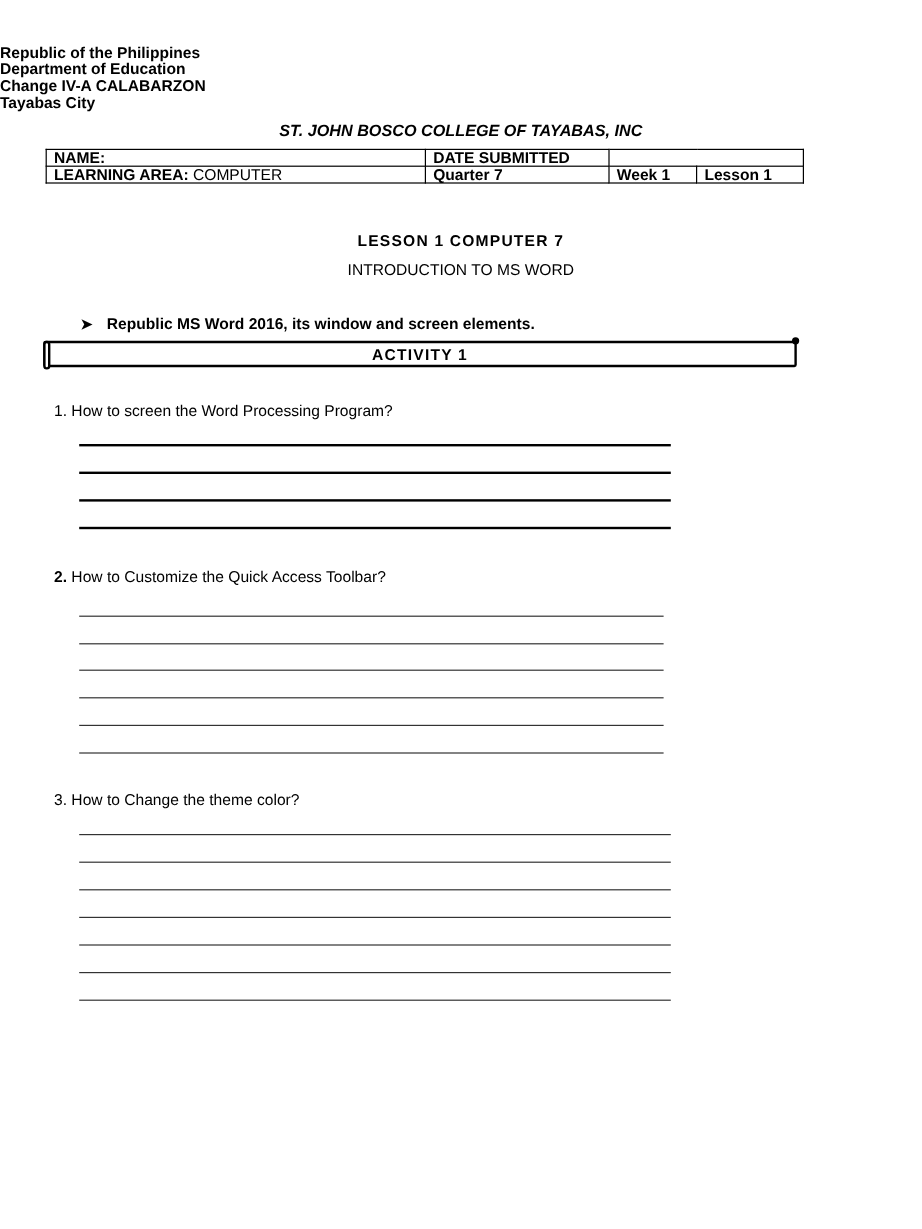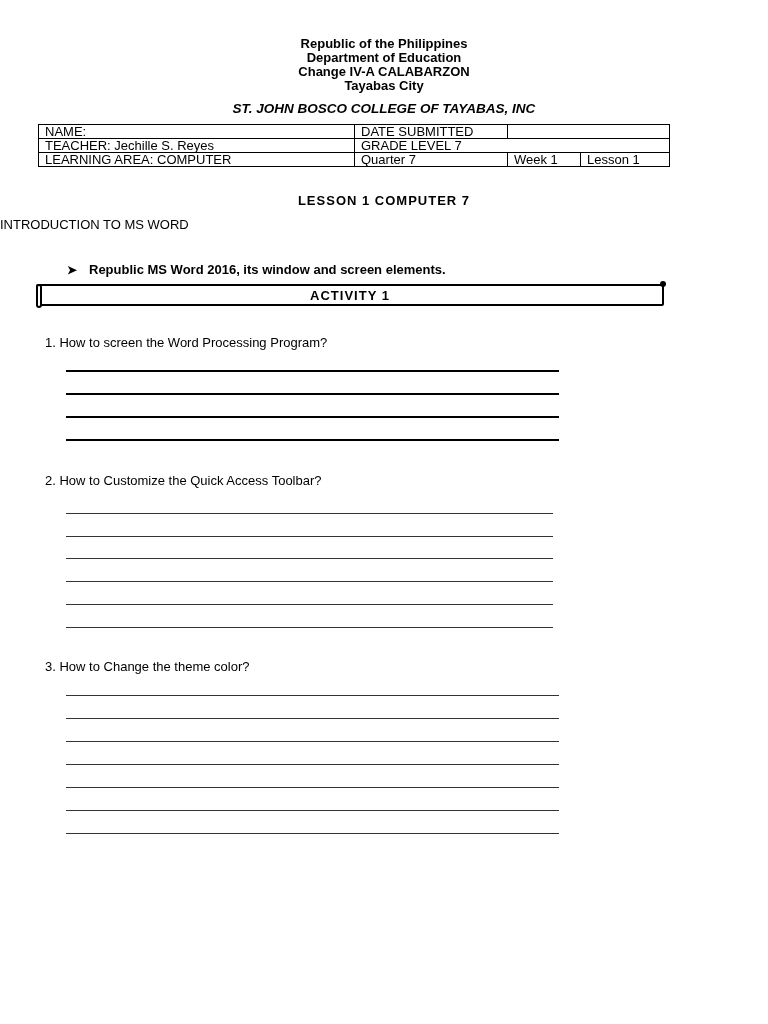--- a/index.html
+++ b/index.html
@@ -1,30 +1,30 @@
 <!DOCTYPE html>
 <html><head>
 <meta charset="utf-8">
 <style>
   html, body { margin: 0; padding: 0; }
   body {
     width: 768px; height: 1024px; background: #ffffff; position: relative;
     font-family: "Liberation Sans", sans-serif; color: #000; overflow: hidden;
   }
-  .hdr { position: absolute; left: 0; width: 768px; text-align: center; font-weight: bold; font-size: 13px; line-height: 14px; }
+  .hdr { position: absolute; left: 0; width: 768px; text-align: left; font-weight: bold; font-size: 13px; line-height: 14px; }
   .school { position: absolute; left: 0; width: 768px; text-align: center; font-weight: bold; font-size: 13.5px; top: 101px; font-style: italic; }
   table.info {
     position: absolute; left: 38px; top: 124px; width: 632px; border-collapse: collapse;
     font-size: 13px; line-height: 13px;
   }
   table.info td { border: 1px solid #000; padding: 0 6px; height: 13px; white-space: nowrap; }
-  .b { font-weight: normal; }
+  .b { font-weight: bold; }
   .reg { font-weight: normal; }
   .title1 { position: absolute; left: 0; width: 768px; text-align: center; top: 193px; font-weight: bold; font-size: 13px; letter-spacing: 1px; }
-  .title2 { position: absolute; left: 0; width: 768px; top: 217px; font-size: 13px; }
+  .title2 { position: absolute; left: 0; width: 768px; text-align: center; top: 217px; font-size: 13px; }
   .objective { position: absolute; left: 67px; top: 262px; font-weight: bold; font-size: 13px; }
   .objective .arrow { display: inline-block; width: 22px; font-size: 12px; }
   .banner {
     position: absolute; left: 36px; top: 284px; width: 628px; height: 22px;
     border: 2px solid #000; border-radius: 2px; box-sizing: border-box;
     text-align: center; font-weight: bold; font-size: 13px; line-height: 20px; letter-spacing: 1px;
   }
   .banner .lcap { position: absolute; left: -2px; top: -2px; width: 6px; height: 24px; border: 2px solid #000; border-radius: 3px; box-sizing: border-box; background: #fff; }
   .banner .rdot { position: absolute; right: -4px; top: -5px; width: 6px; height: 6px; background: #000; border-radius: 50%; }
   .q { position: absolute; left: 45px; font-size: 13px; }
@@ -41,24 +41,20 @@
   <div class="hdr" style="top:79px">Tayabas City</div>
   <div class="school">ST. JOHN BOSCO COLLEGE OF TAYABAS, INC</div>
 </div>
 
 <table class="info">
   <tbody>
       <tr>
     <td style="width:303px"><span class="b">NAME:</span> <span></span></td>
     <td style="width:140px" class="b">DATE SUBMITTED</td>
     <td colspan="2"></td>
-  </tr>
-  <tr>
-    <td><span class="b">TEACHER:</span> <span class="b">Jechille S. Reyes</span></td>
-    <td colspan="3"><span class="b">GRADE LEVEL</span> <span class="reg">7</span></td>
   </tr>
   <tr>
     <td><span class="b">LEARNING AREA:</span> <span class="reg">COMPUTER</span></td>
     <td class="b">Quarter 7</td>
     <td class="b" style="width:60px">Week 1</td>
     <td class="b">Lesson 1</td>
   </tr>
 </tbody>
   </table>
 

